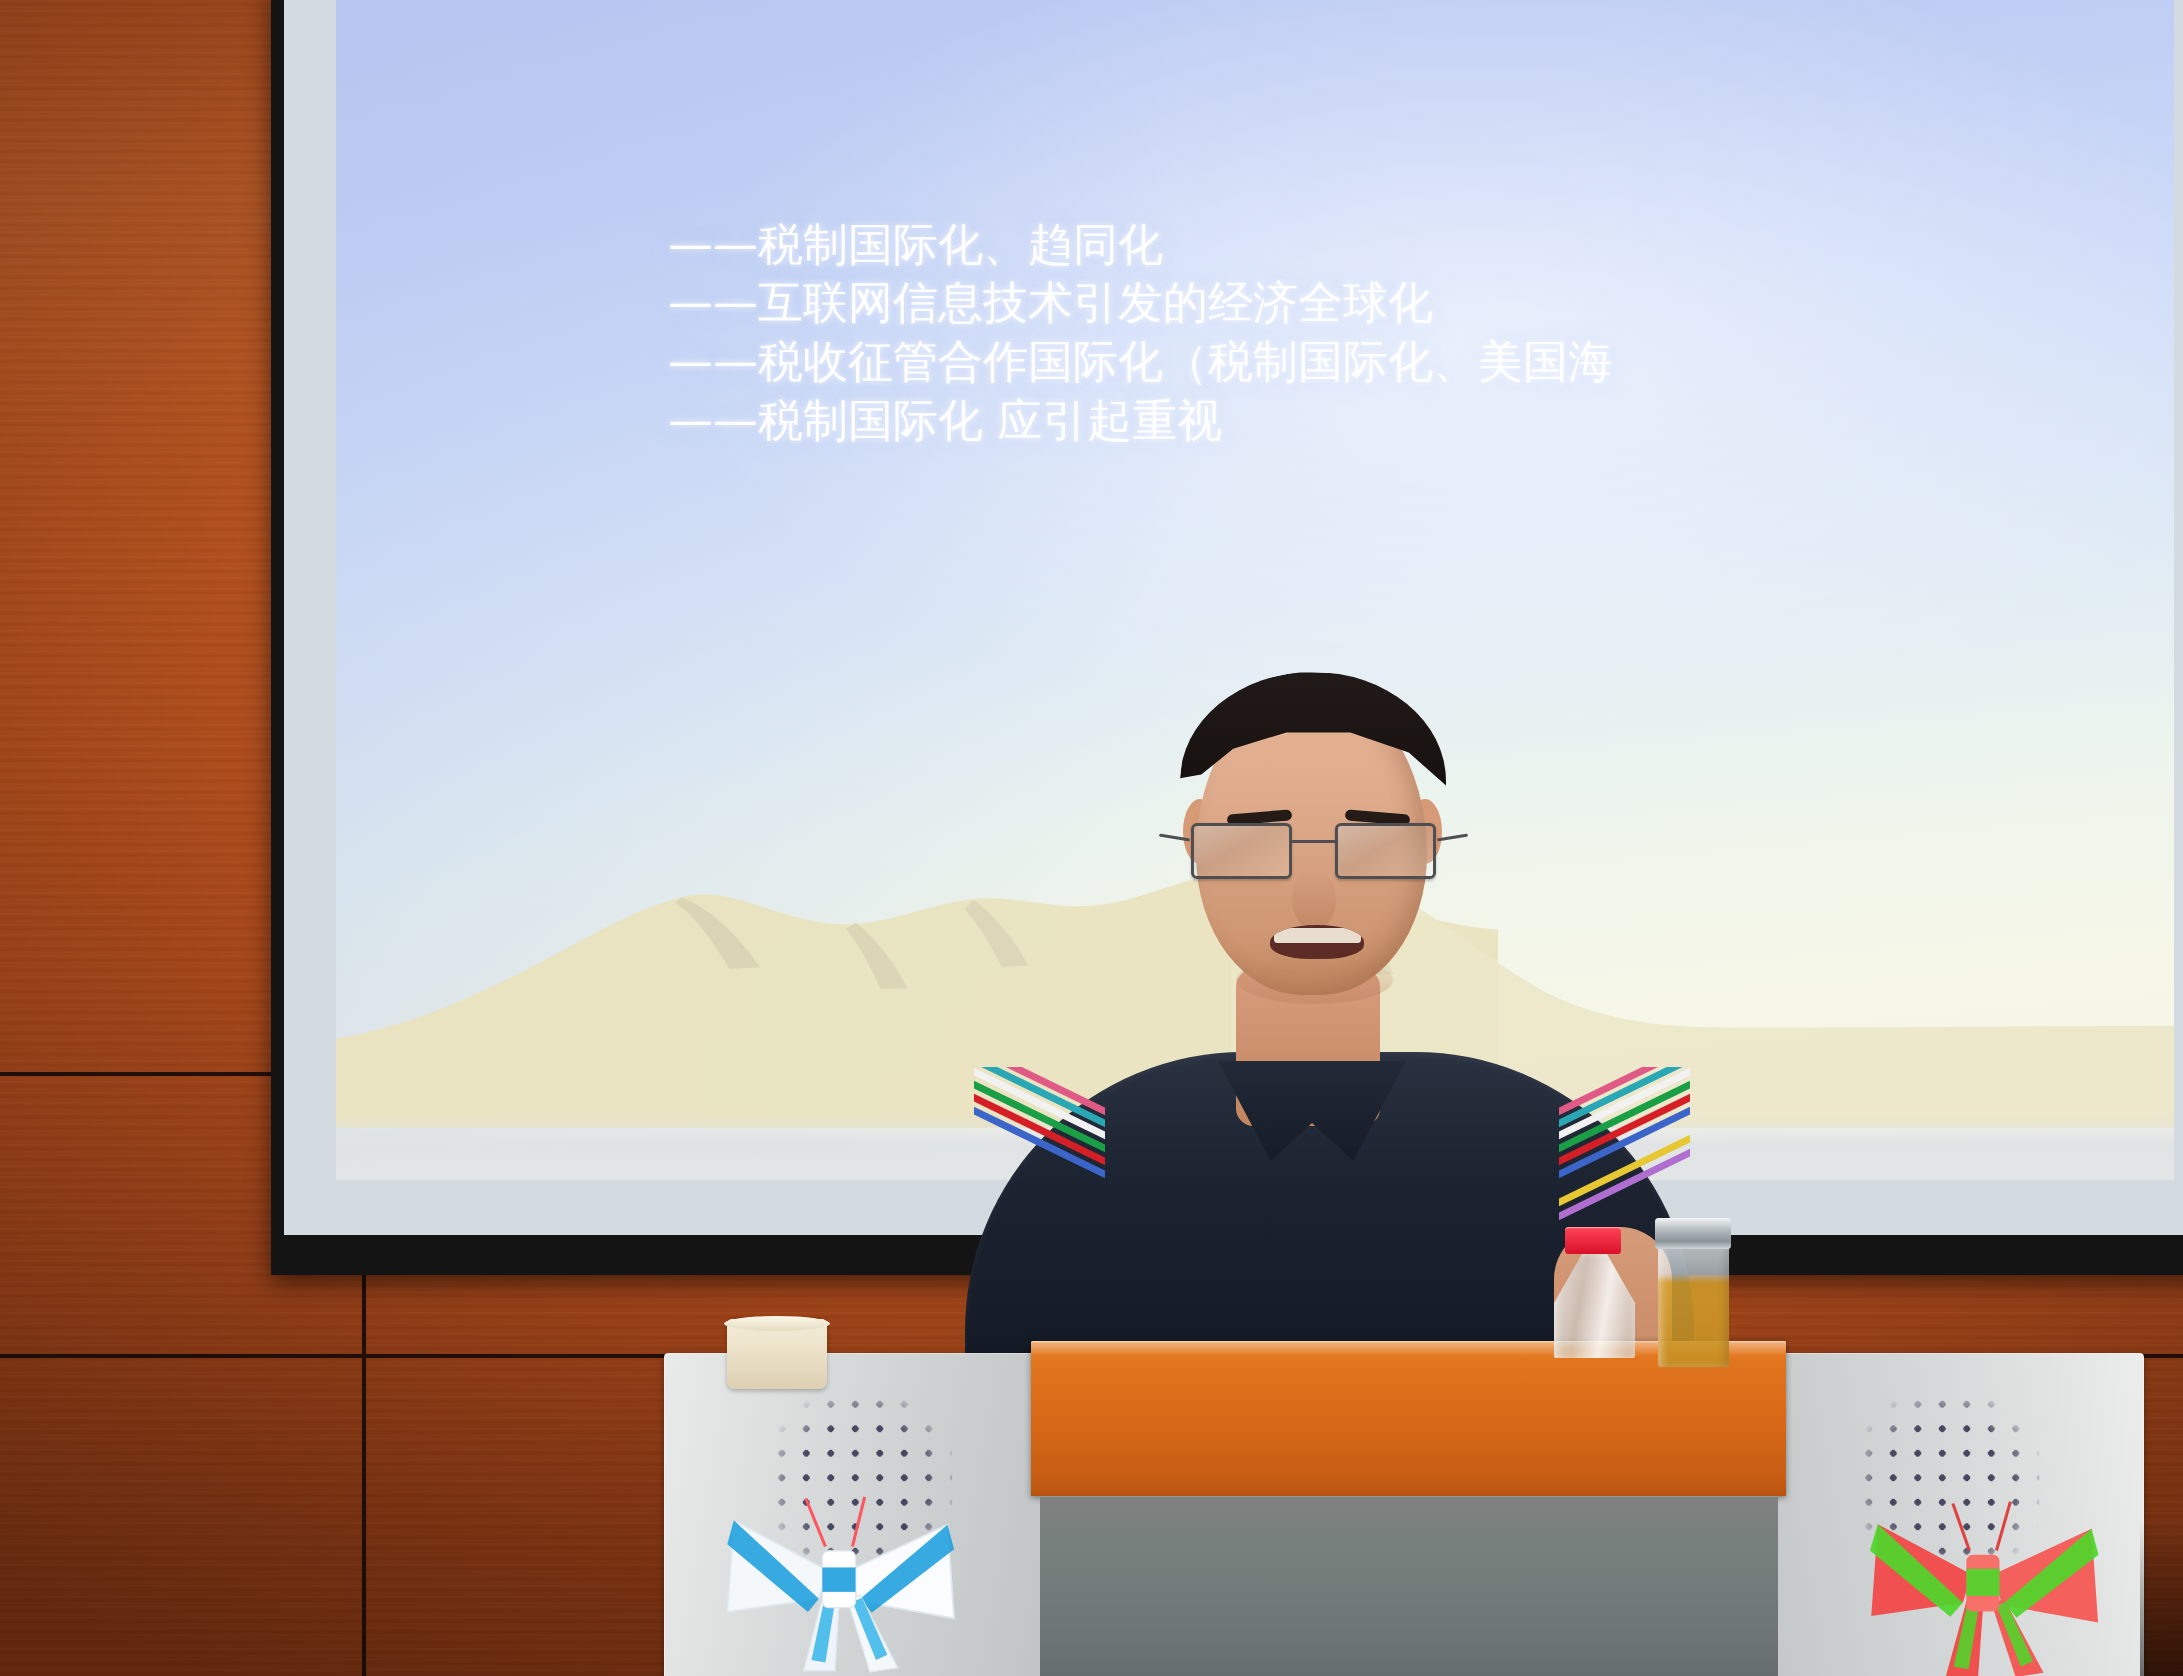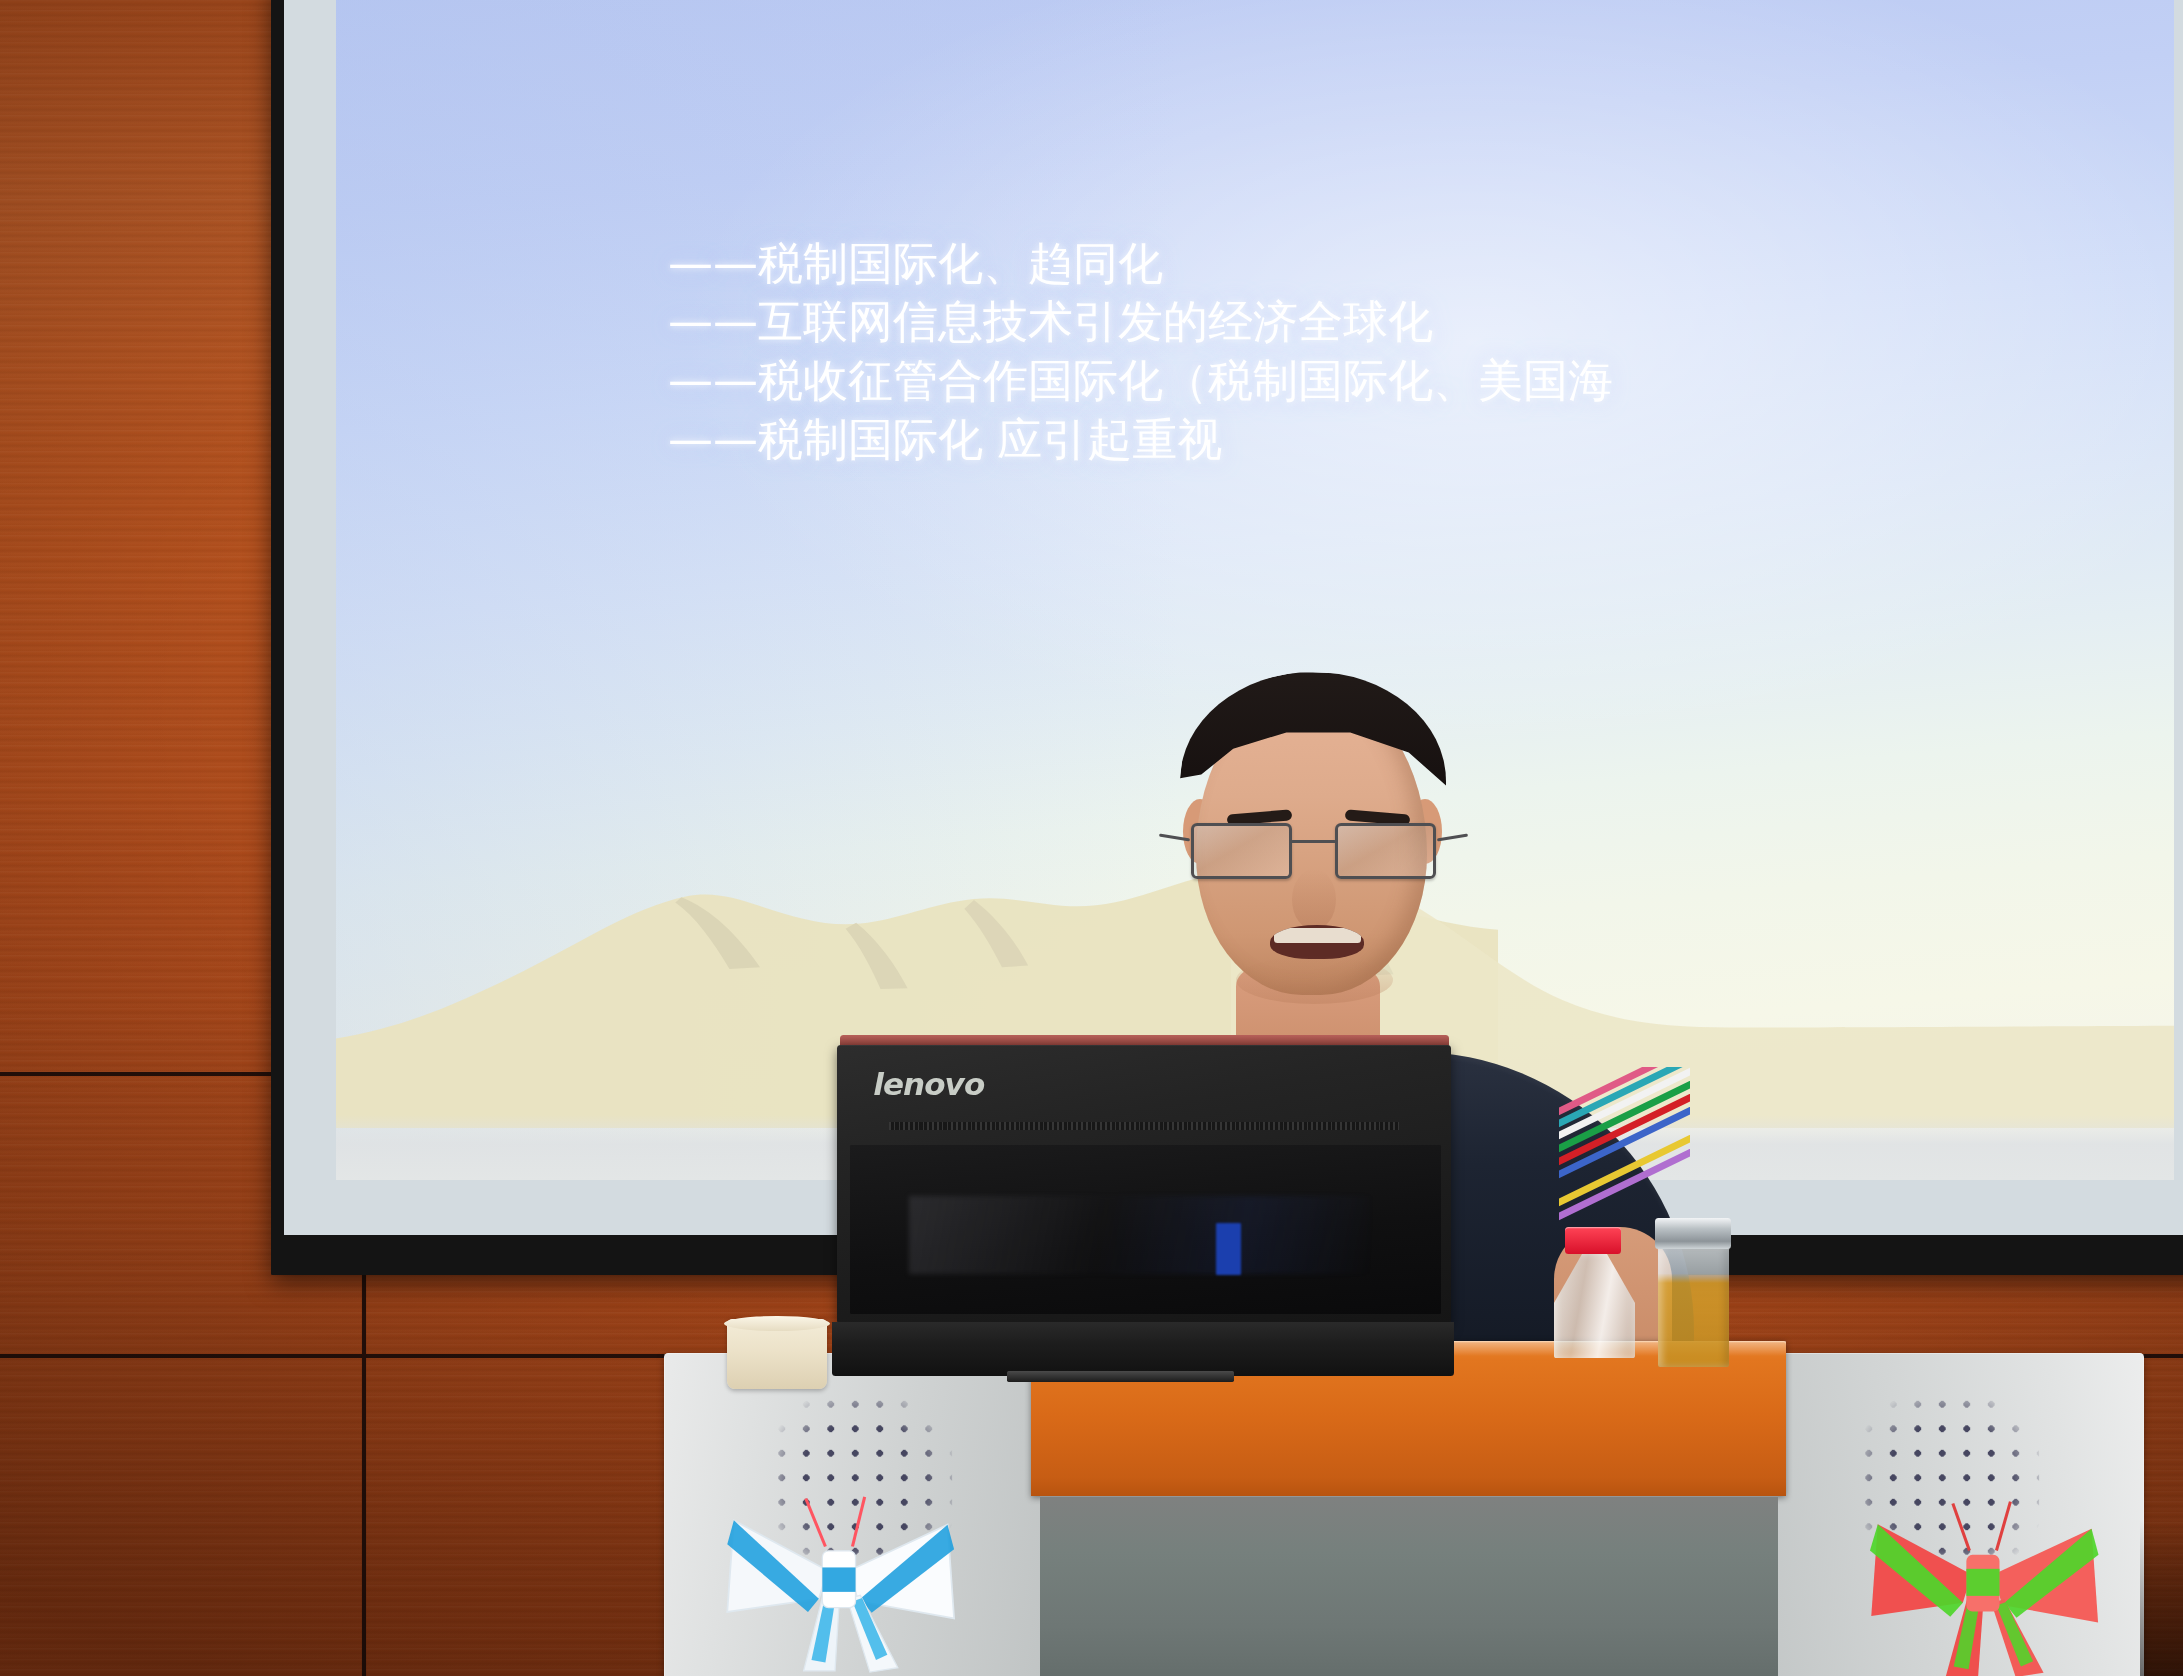--- a/index.html
+++ b/index.html
@@ -60,21 +60,21 @@
   .mtn{position:absolute;bottom:52px;pointer-events:none;}
   .mtn svg{display:block;}
   .sandfloor{position:absolute;left:0;right:0;bottom:0;height:65px;
     background:linear-gradient(180deg,rgba(225,228,228,.0),rgba(223,226,228,.9) 45%,#e3e6e6 100%);}
 
   
   .slidetitle{position:absolute;left:0;right:0;top:21px;text-align:center;
     font-size:56px;font-weight:bold;color:#ffffff;letter-spacing:1.3px;
     text-shadow:0 0 9.6px rgba(255,255,255,.85),0 0 23px rgba(200,215,255,.7);
     font-family:"DejaVu Sans","Liberation Sans",sans-serif;}
-  .bullets{position:absolute;left:332px;top:255px;right:52px;}
+  .bullets{position:absolute;left:332px;top:236px;right:52px;}
   .bl{font-size:45px;line-height:1.17;color:#ffffff;white-space:nowrap;
     text-shadow:0 0 7.9px rgba(255,255,255,.8),0 0 20px rgba(190,210,255,.65);
     font-family:"DejaVu Sans","Liberation Sans",sans-serif;margin-bottom:6.1px;}
   .bl.ind{padding-left:100px;}
 
   
   #podium{position:absolute;left:664px;top:1341px;width:1480px;height:341px;}
   .pwing{position:absolute;top:12.2px;width:393px;height:328px;border-radius:4.4px 4.4px 0 0;
     background:linear-gradient(100deg,#e9eaea 0%,#dfe1e1 22%,#cfd2d2 58%,#bfc3c3 100%);
     box-shadow:inset 0 0 0 0.9px rgba(255,255,255,.35), 0 2.6px 7.9px rgba(0,0,0,.35);}
@@ -350,33 +350,20 @@
           <path d="M312,306 L368,446 L396,434 L334,298 Z" fill="#4ed62a" opacity=".88"></path>
           <rect x="243" y="190" width="76" height="130" rx="14" fill="#f7706a"></rect>
           <rect x="243" y="222" width="76" height="62" fill="#4ed62a" opacity=".92"></rect>
           <path d="M250,180 L212,72" stroke="#e0403f" stroke-width="7" fill="none"></path>
           <path d="M312,180 L344,68" stroke="#e0403f" stroke-width="7" fill="none"></path>
         </g>
       </svg>
     </div>
   </div>
 
-  <div id="laptop">
-    <div id="lidTop"></div>
-    <div id="lidBody">
-      <div id="lenovo">lenovo</div>
-      <div id="vent"></div>
-      <div id="lidGlass">
-        <div class="refl"></div>
-        <div class="blue"></div>
-      </div>
-    </div>
-    <div id="lapBase"></div>
-    <div id="lapFoot"></div>
-  </div>
 
   <div id="paperCup">
       <div class="rim"></div>
     </div>
 
   <div id="bottle">
     <div class="bdy"></div>
     <div class="cap"></div>
   </div>
 

